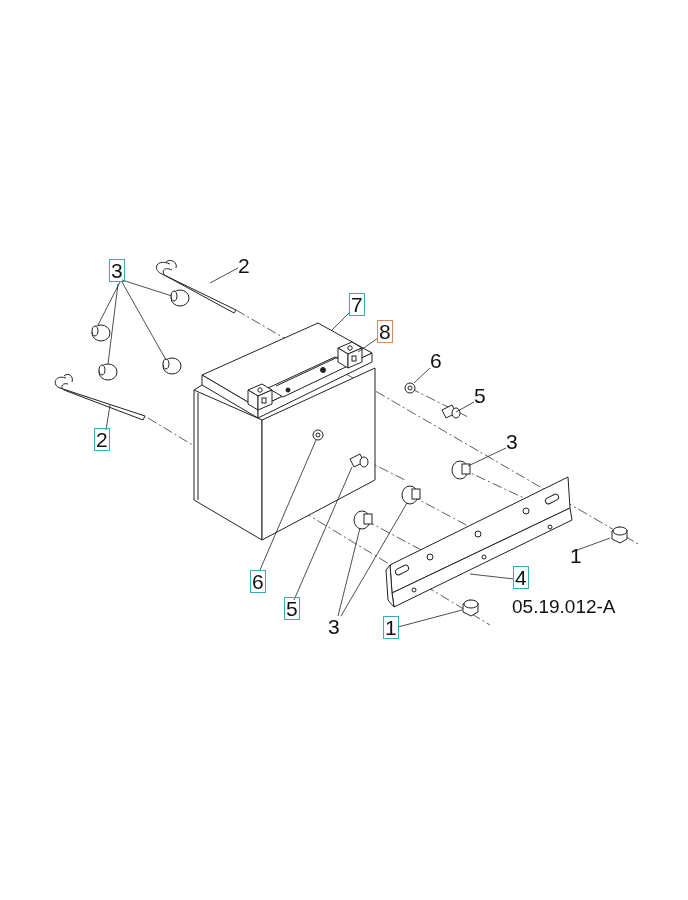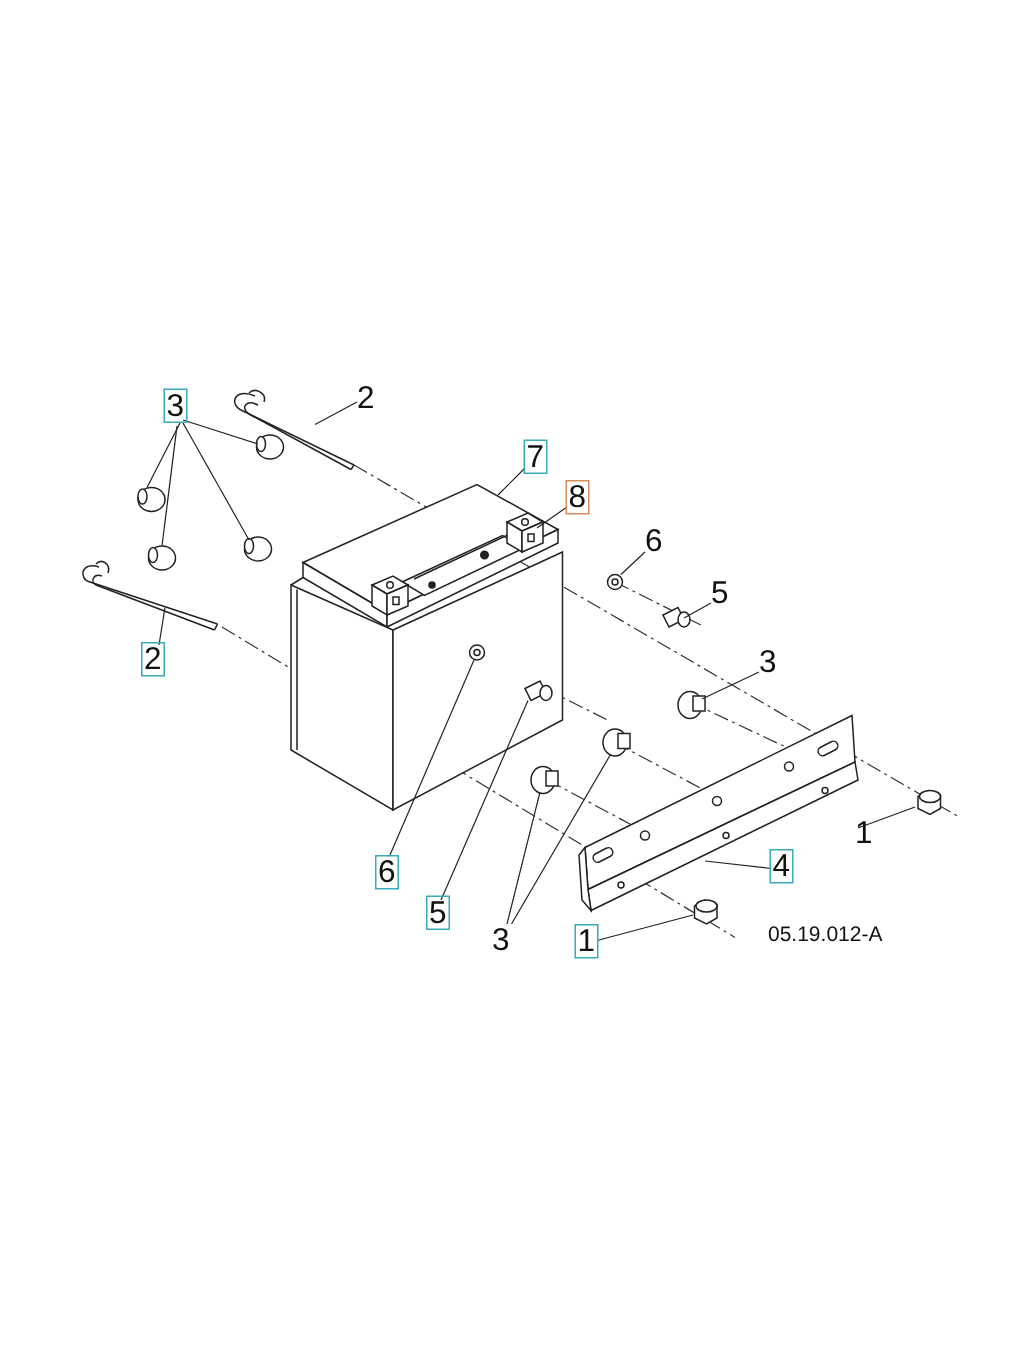--- a/index.html
+++ b/index.html
@@ -1,21 +1,21 @@
 <!DOCTYPE html>
 <html><head>
 <meta charset="utf-8">
 <style>
   html, body { margin: 0; padding: 0; background: #ffffff; }
   body { width: 688px; height: 900px; position: relative; overflow: hidden; font-family: "Liberation Sans", sans-serif; }
   #diagram { position: absolute; left: 0; top: 0; width: 688px; height: 900px; }
   .callout { position: absolute; font-family: "Liberation Sans", sans-serif; font-size: 21px; color: #111; line-height: 22px; }
   .callout.boxed { border: 1.3px solid #3aa9b8; padding: 0 1px; line-height: 21px; }
   .callout.boxed-orange { border: 1.3px solid #d98a5a; padding: 0 1px; line-height: 21px; }
-  .drawing-id { position: absolute; left: 512px; top: 614px; font-size: 14px; color: #111; font-family: "Liberation Sans", sans-serif; }
+  .drawing-id { position: absolute; left: 512px; top: 596px; font-size: 19px; color: #111; font-family: "Liberation Sans", sans-serif; }
 </style>
 </head>
 <body>
 
 <svg id="diagram" viewBox="0 0 688 900" xmlns="http://www.w3.org/2000/svg">
   <g fill="none" stroke="#222" stroke-width="1">
 
     <g stroke="#333" stroke-width="0.8" stroke-dasharray="10,3,2,3">
       <line x1="236" y1="310" x2="640" y2="545"></line>
       <line x1="148" y1="418" x2="490" y2="625"></line>

